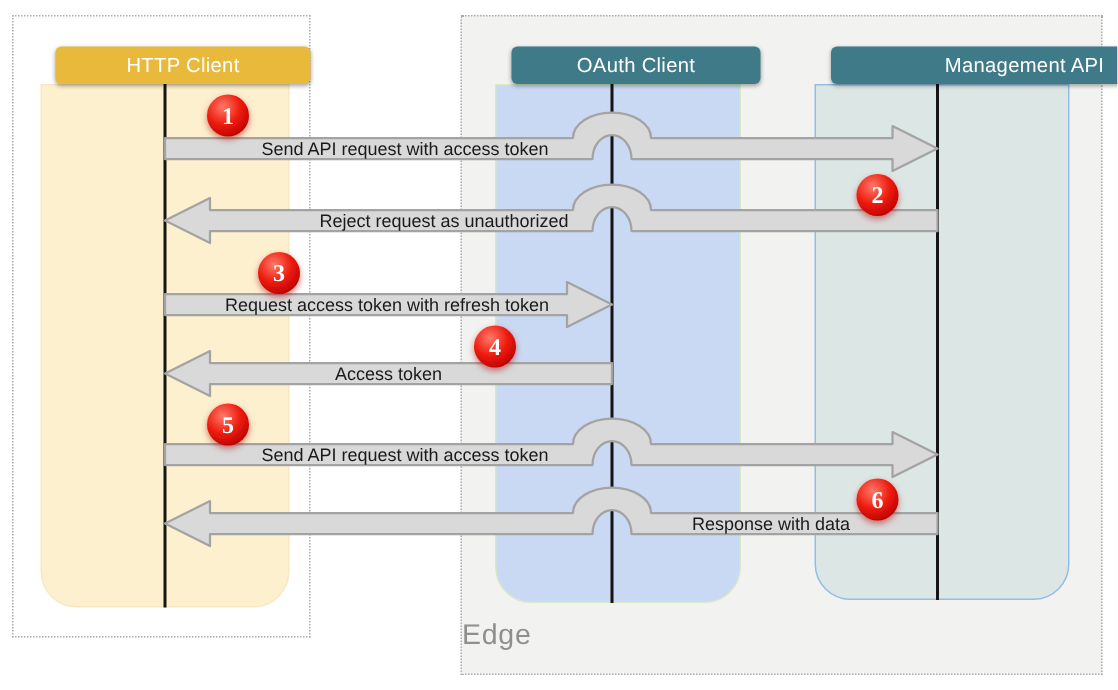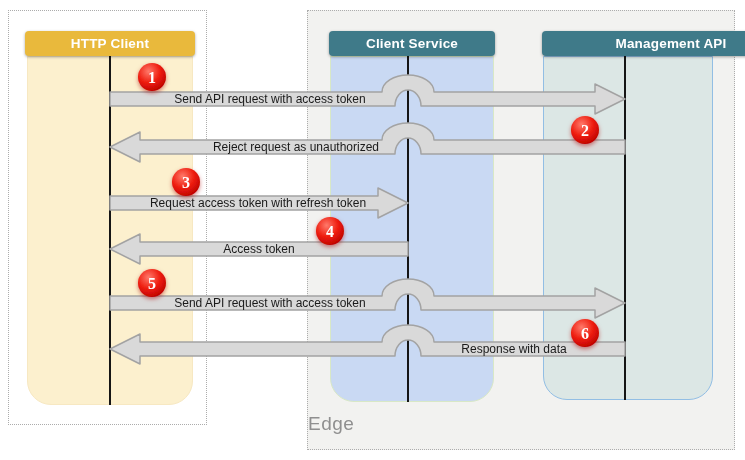--- a/index.html
+++ b/index.html
@@ -8,22 +8,23 @@
     font-family:"Liberation Sans","DejaVu Sans",sans-serif;overflow:hidden;
   }
   .boundary{position:absolute;border:1px dotted #ACACAC;box-sizing:border-box;}
   .edge-label{
     position:absolute;left:0;right:0;bottom:14px;
     font-size:19px;color:#8F8F8F;letter-spacing:.5px;
   }
   .column{position:absolute;border-radius:0 0 24px 24px;box-sizing:border-box;}
   .actor-header{
     position:absolute;border-radius:4px;display:flex;align-items:center;justify-content:center;
-    color:#fff;font-weight:bold;font-size:13.5px;letter-spacing:.2px;
+    color:#fff;font-weight:normal;font-size:13.5px;letter-spacing:.2px;
     box-shadow:0 1px 3px rgba(0,0,0,.35);
+    margin-left:12px;
   }
   svg.overlay{position:absolute;left:0;top:0;}
   .msg-label{font-size:12px;}
   .badge-num{font-family:"Liberation Serif","DejaVu Serif",serif;font-weight:bold;font-size:16px;}
 </style>
 </head>
 <body>
 
 <div class="stage">
 
@@ -80,19 +81,19 @@
         <text x="152" y="288.5" text-anchor="middle" fill="#FFFFFF" class="badge-num">5</text>
         <circle cx="585" cy="333" r="14" fill="url(#badgeGrad)" filter="url(#badgeShadow)"></circle>
         <text x="585" y="338.5" text-anchor="middle" fill="#FFFFFF" class="badge-num">6</text>
       </g>
   </svg>
 
   <div class="actor-header" style="left: 25px; top: 31px; width: 170px; height: 25px; background: rgb(233, 185, 60); color: rgb(255, 255, 255);">
     <span>HTTP Client</span>
   </div>
   <div class="actor-header" style="left: 329px; top: 31px; width: 166px; height: 25px; background: rgb(63, 122, 137); color: rgb(255, 255, 255);">
-    <span>Client Service</span>
+    <span>OAuth Client</span>
   </div>
   <div class="actor-header" style="left: 542px; top: 31px; width: 202px; height: 25px; background: rgb(63, 122, 137); color: #ffffff; padding-left: 28px;">
     <span>Management API</span>
   </div>
 
 </div>
 
 </body></html>

